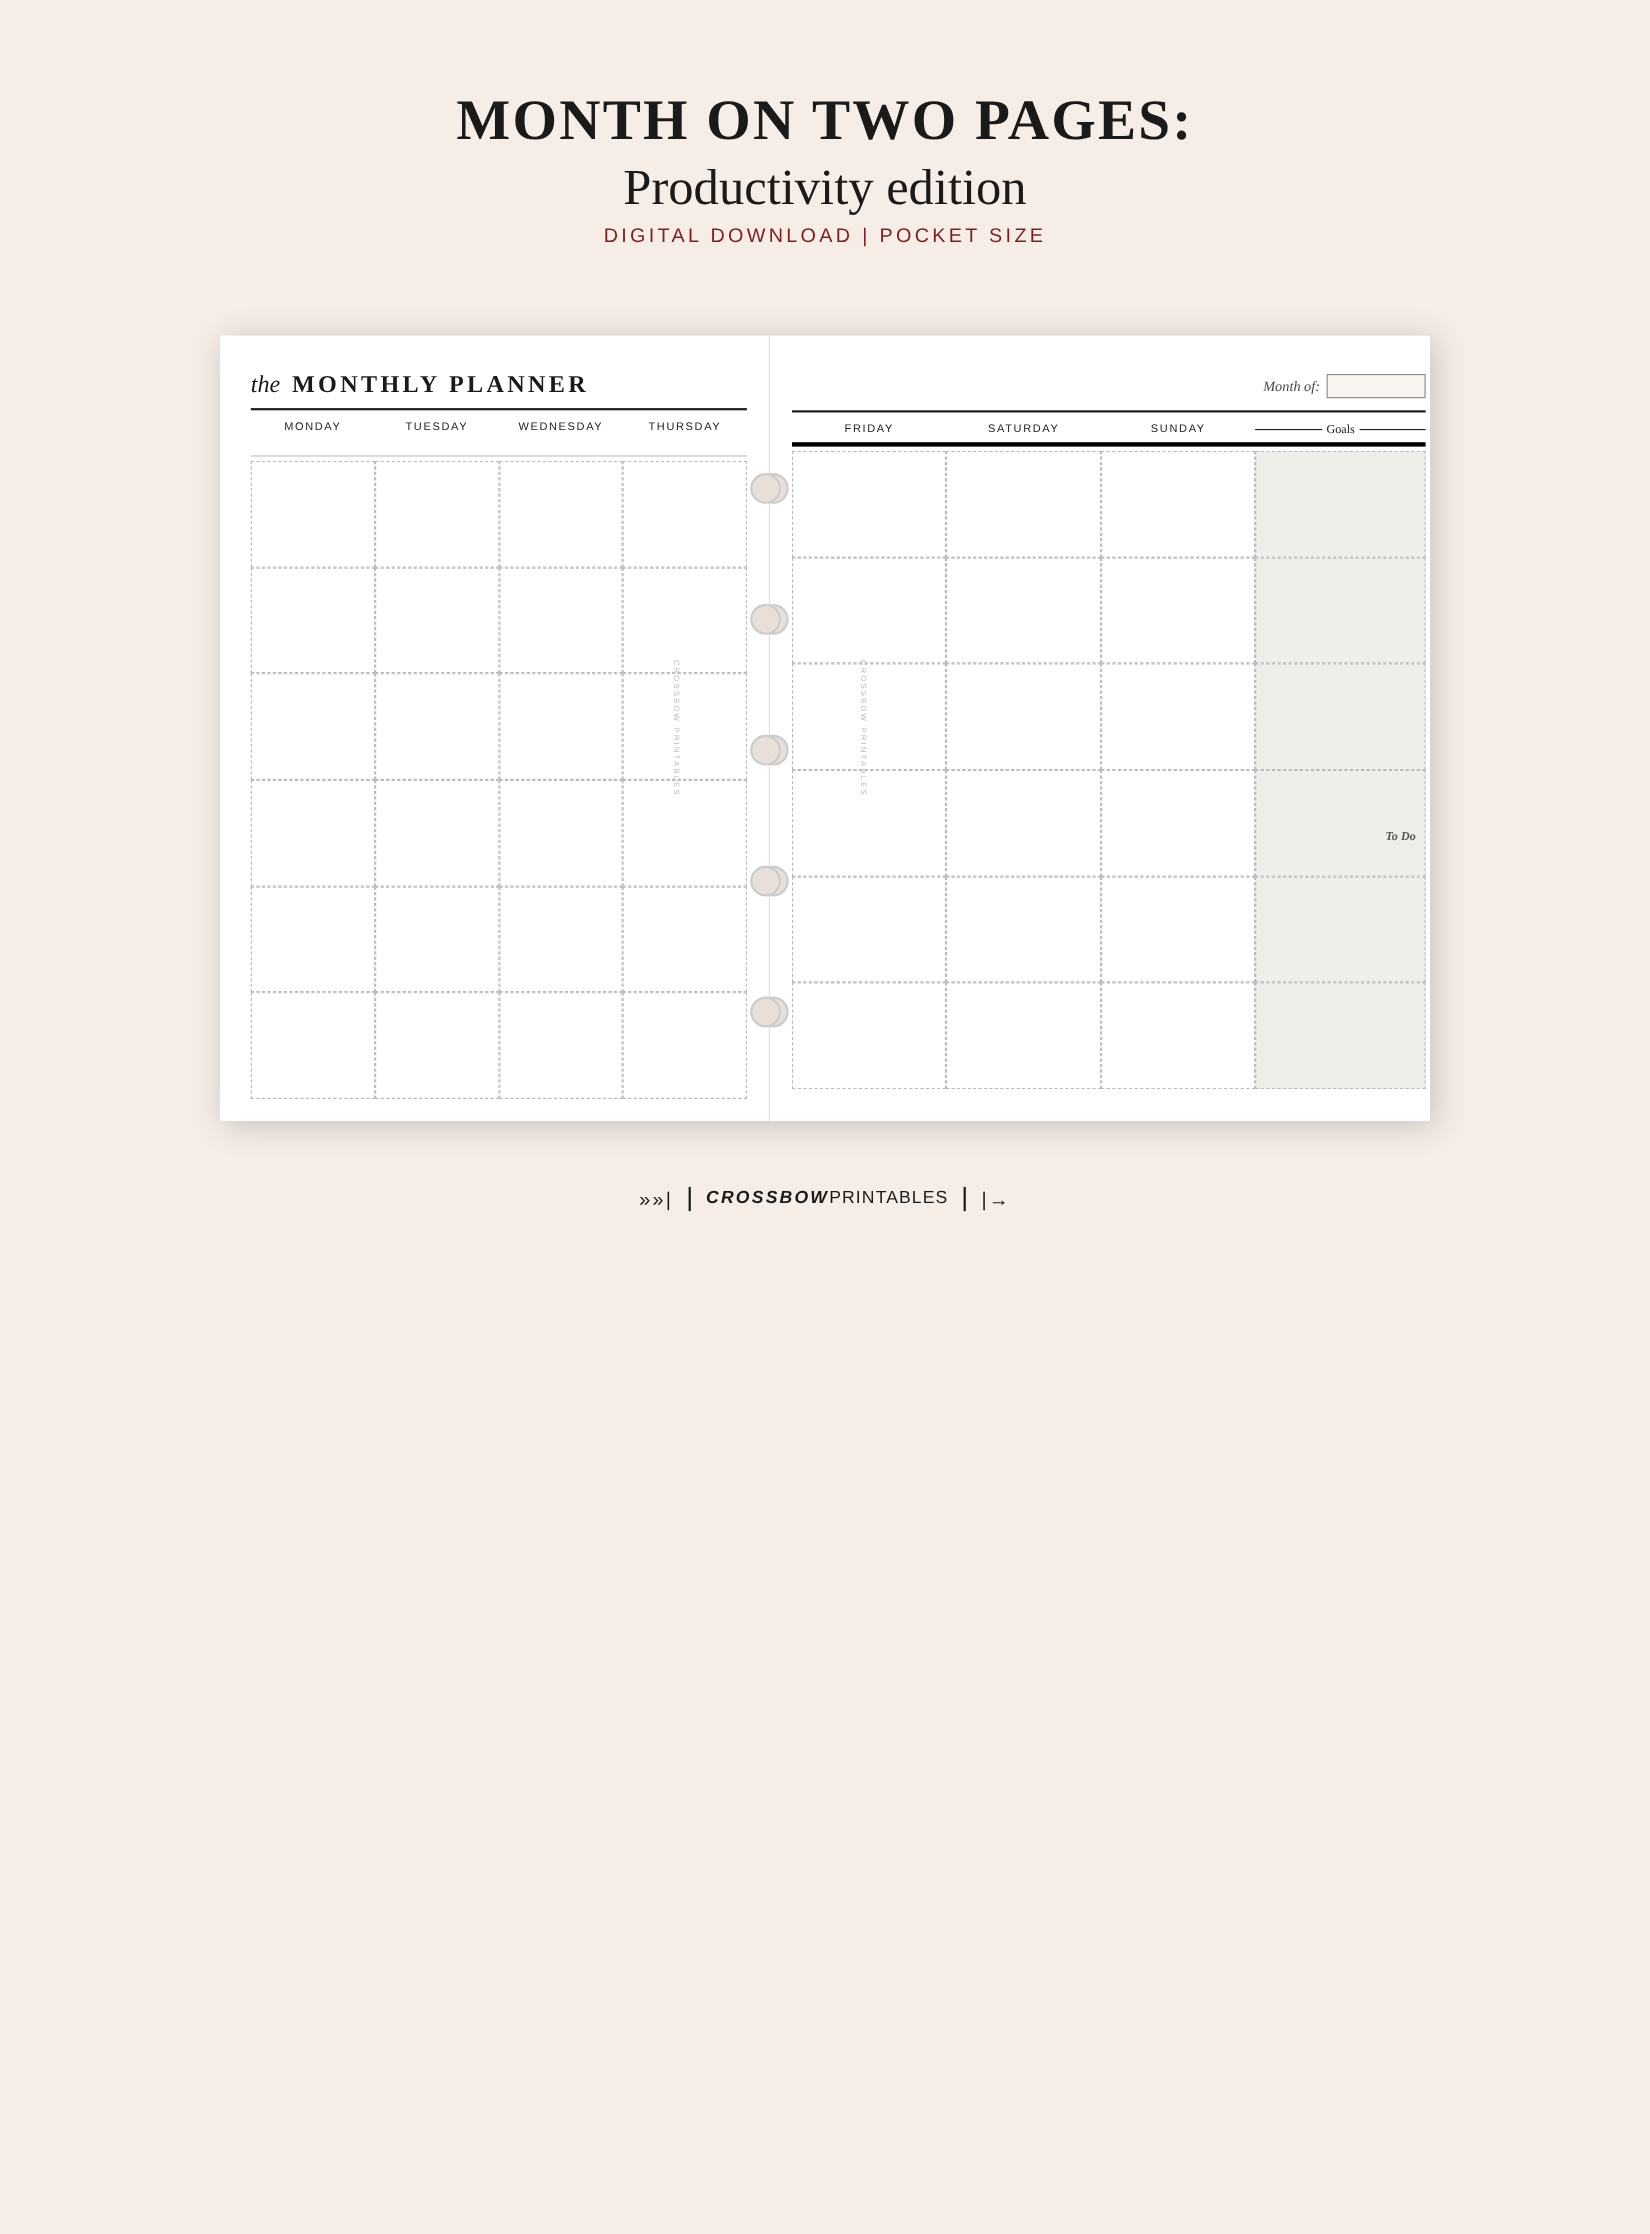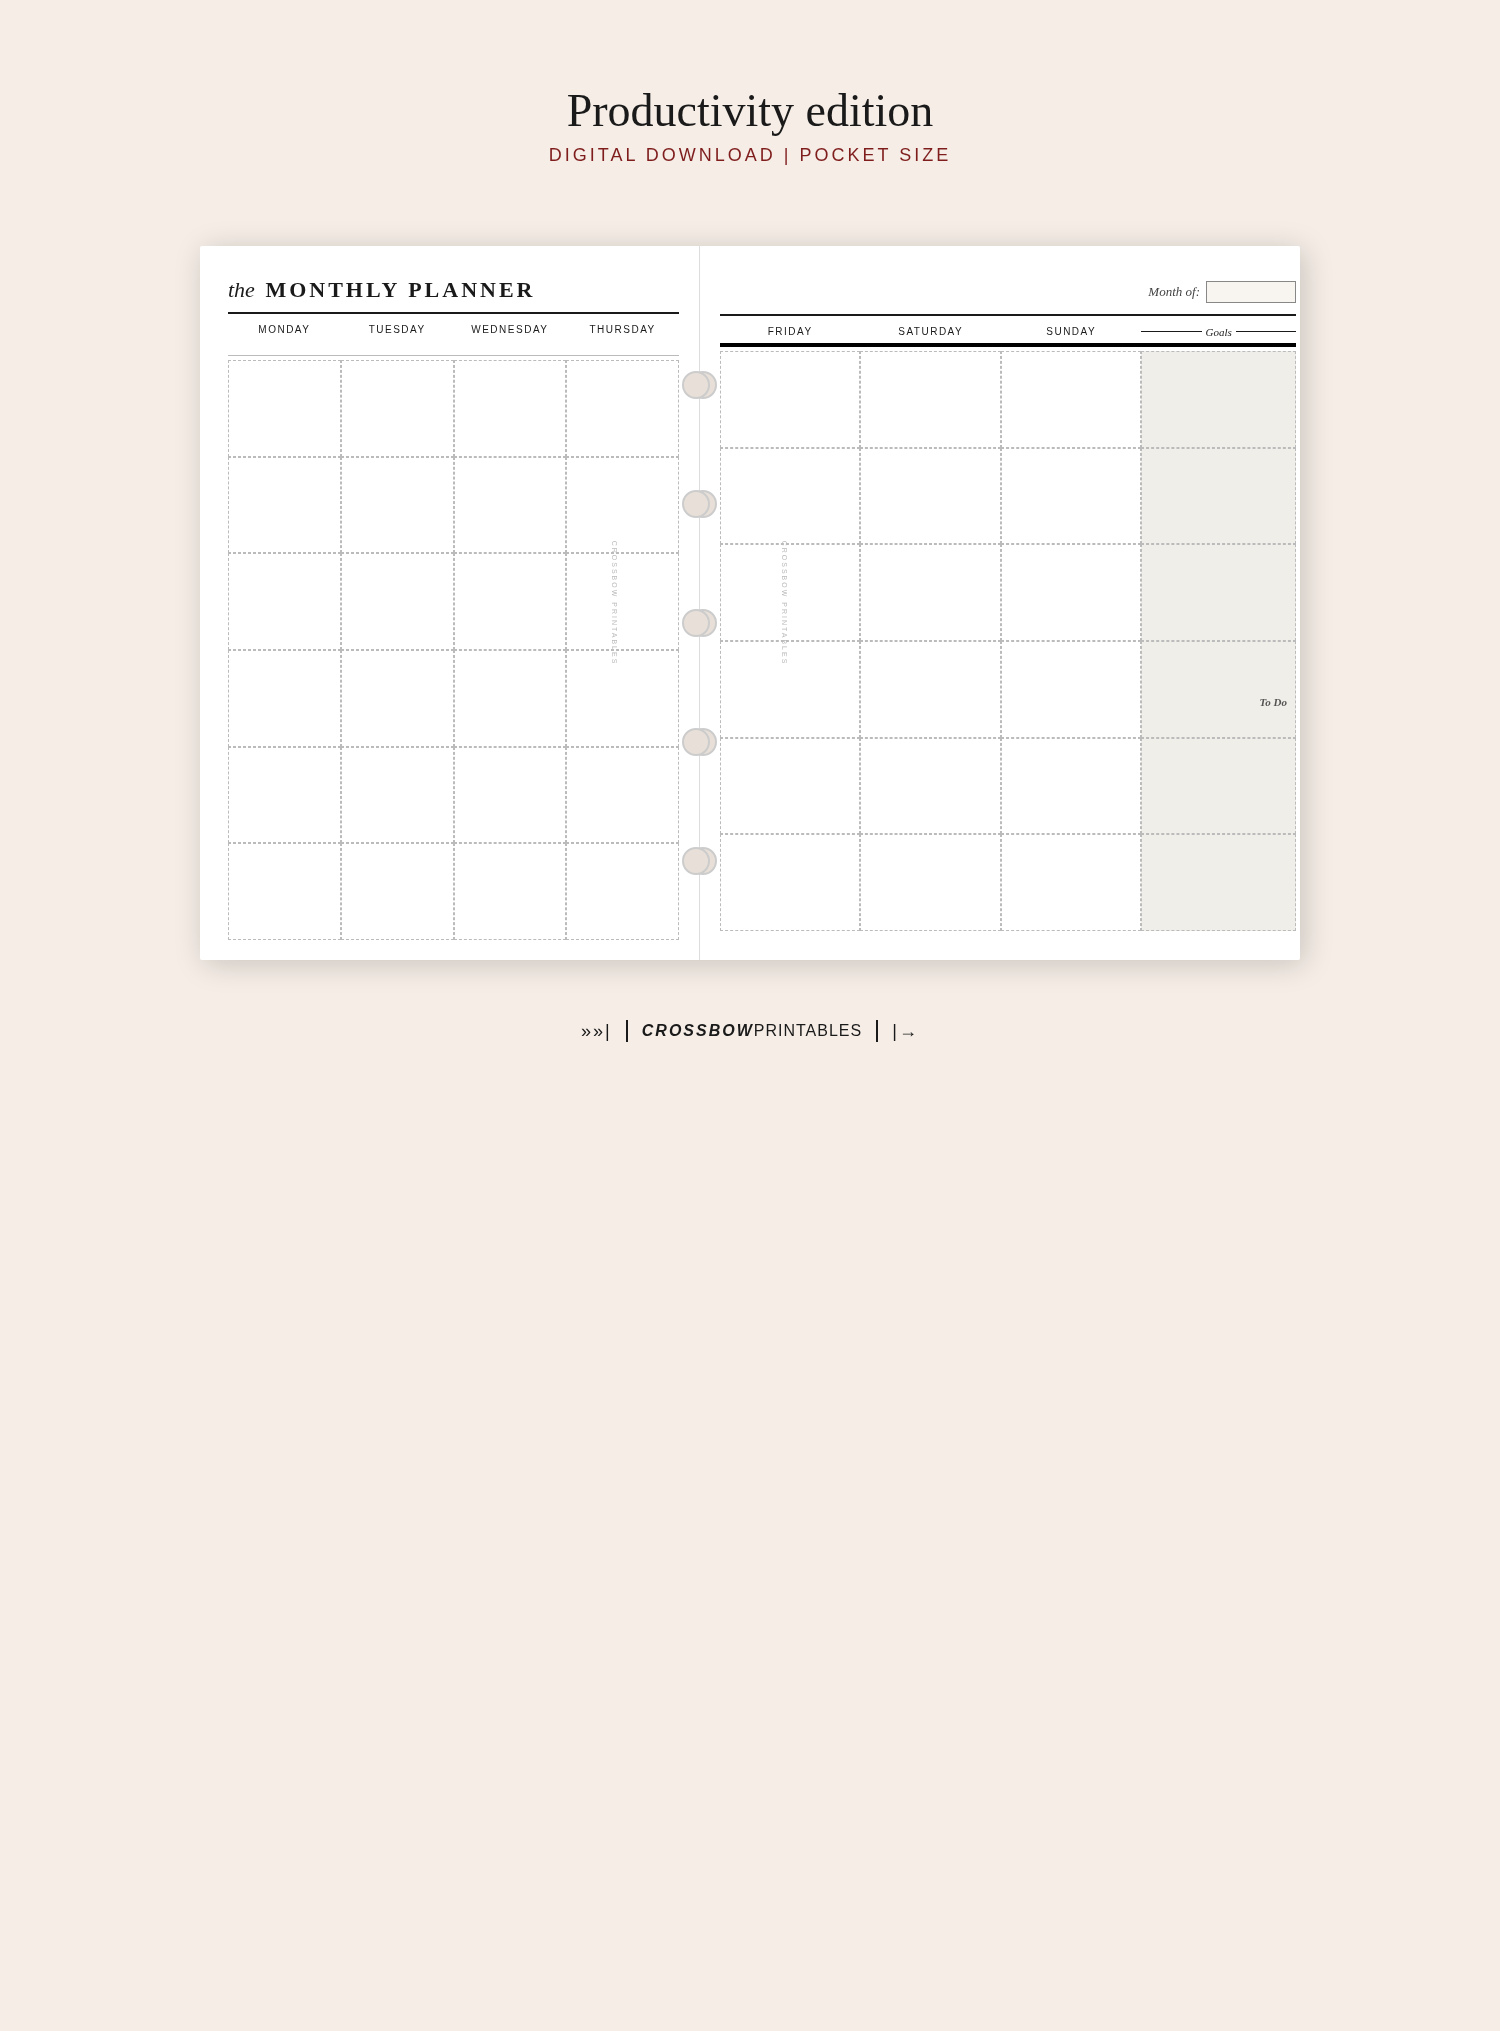--- a/index.html
+++ b/index.html
@@ -204,21 +204,20 @@
 
     .goals-header {
       font-family: 'Georgia', serif;
       font-size: 11px;
       color: #1a1a1a;
       text-align: center;
       display: flex;
       align-items: center;
       justify-content: center;
       gap: 4px;
-      font-style: italic;
     }
 
     .goals-line {
       flex: 1;
       height: 1px;
       background: #1a1a1a;
     }
 
     .right-grid-wrapper {
       display: grid;
@@ -323,20 +322,21 @@
       align-items: center;
       justify-content: flex-end;
       height: 36px;
       margin-bottom: 4px;
     }
   </style>
 </head>
 <body>
 
 <div class="page-title">
+  <h1>MONTH ON TWO PAGES:</h1>
   <h2>Productivity edition</h2>
   <div class="subtitle">DIGITAL DOWNLOAD | POCKET SIZE</div>
 </div>
 
 <div class="planner-container">
 
   <div class="left-page">
 
     <div class="left-page-header">
       <div class="planner-title">

